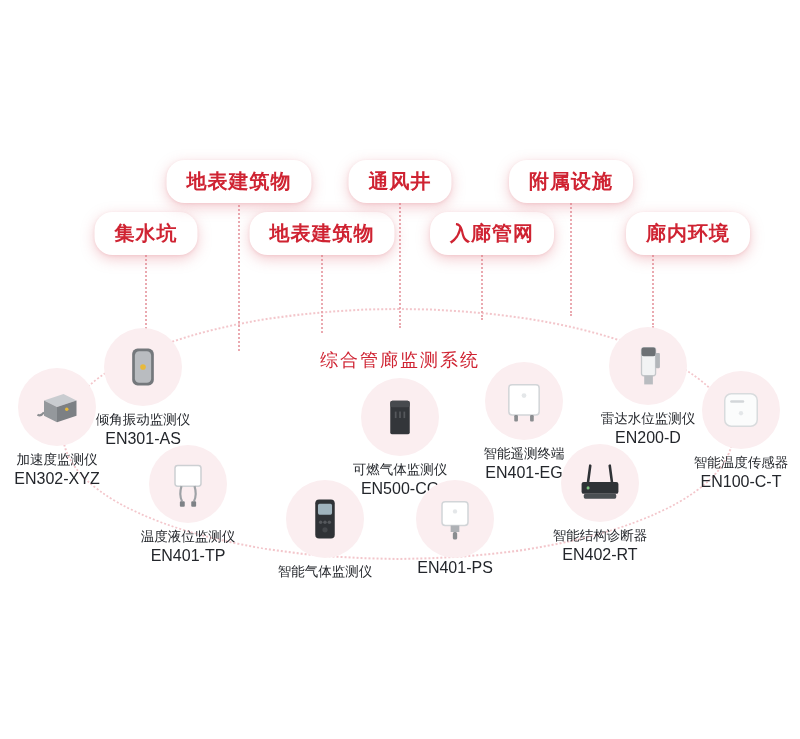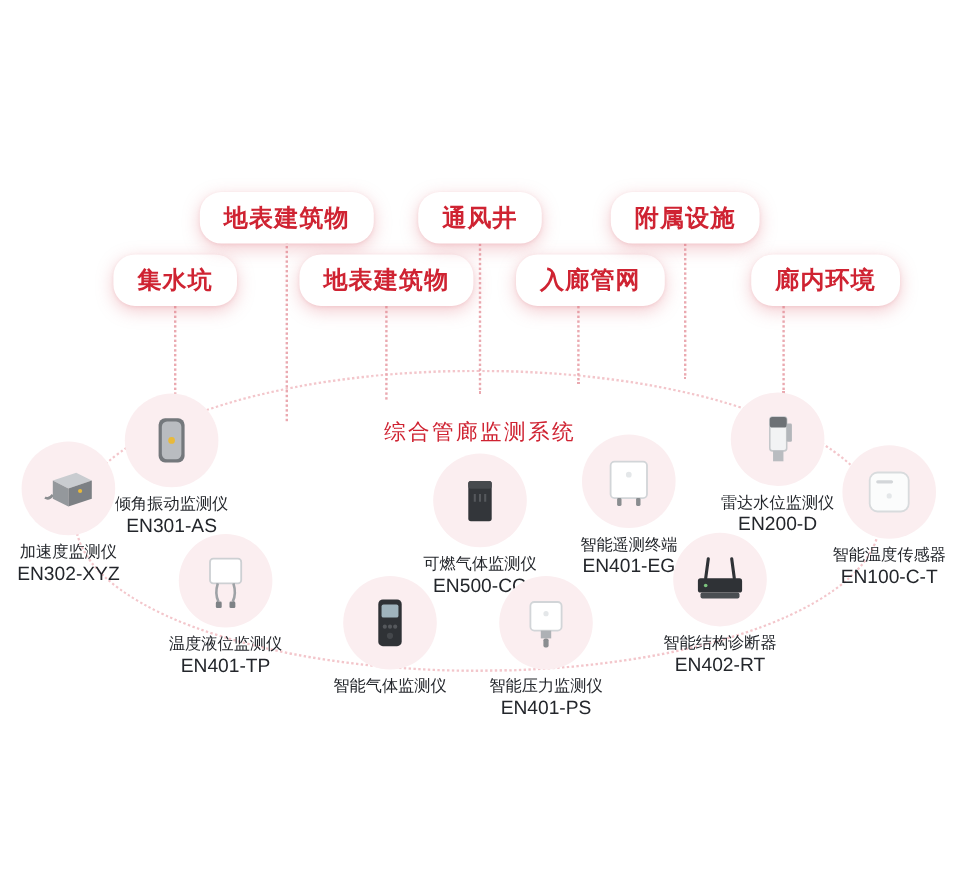--- a/index.html
+++ b/index.html
@@ -237,21 +237,20 @@
 
   <div class="device" style="left:455px;top:480px;">
     <div class="bubble">
       <svg viewBox="0 0 48 48">
         <rect x="12" y="8" width="24" height="22" rx="3" fill="#ffffff" stroke="#d2d5d8" stroke-width="1.4"></rect>
         <circle cx="24" cy="17" r="2" fill="#e4e7e9"></circle>
         <rect x="20" y="30" width="8" height="6" fill="#aeb1b5"></rect>
         <rect x="22" y="36" width="4" height="7" rx="1.5" fill="#8a8d90"></rect>
       </svg>
     </div>
-    <div class="dev-name">智能压力监测仪</div>
     <div class="dev-model">EN401-PS</div>
   </div>
 
   <div class="device" style="left:600px;top:444px;">
     <div class="bubble">
       <svg viewBox="0 0 48 48">
         <line x1="15" y1="8" x2="13" y2="23" stroke="#2f3236" stroke-width="2.4" stroke-linecap="round"></line>
         <line x1="33" y1="8" x2="35" y2="23" stroke="#2f3236" stroke-width="2.4" stroke-linecap="round"></line>
         <rect x="7" y="23" width="34" height="11" rx="2" fill="#2f3236"></rect>
         <rect x="9" y="34" width="30" height="4.5" rx="1.5" fill="#4a4e52"></rect>

